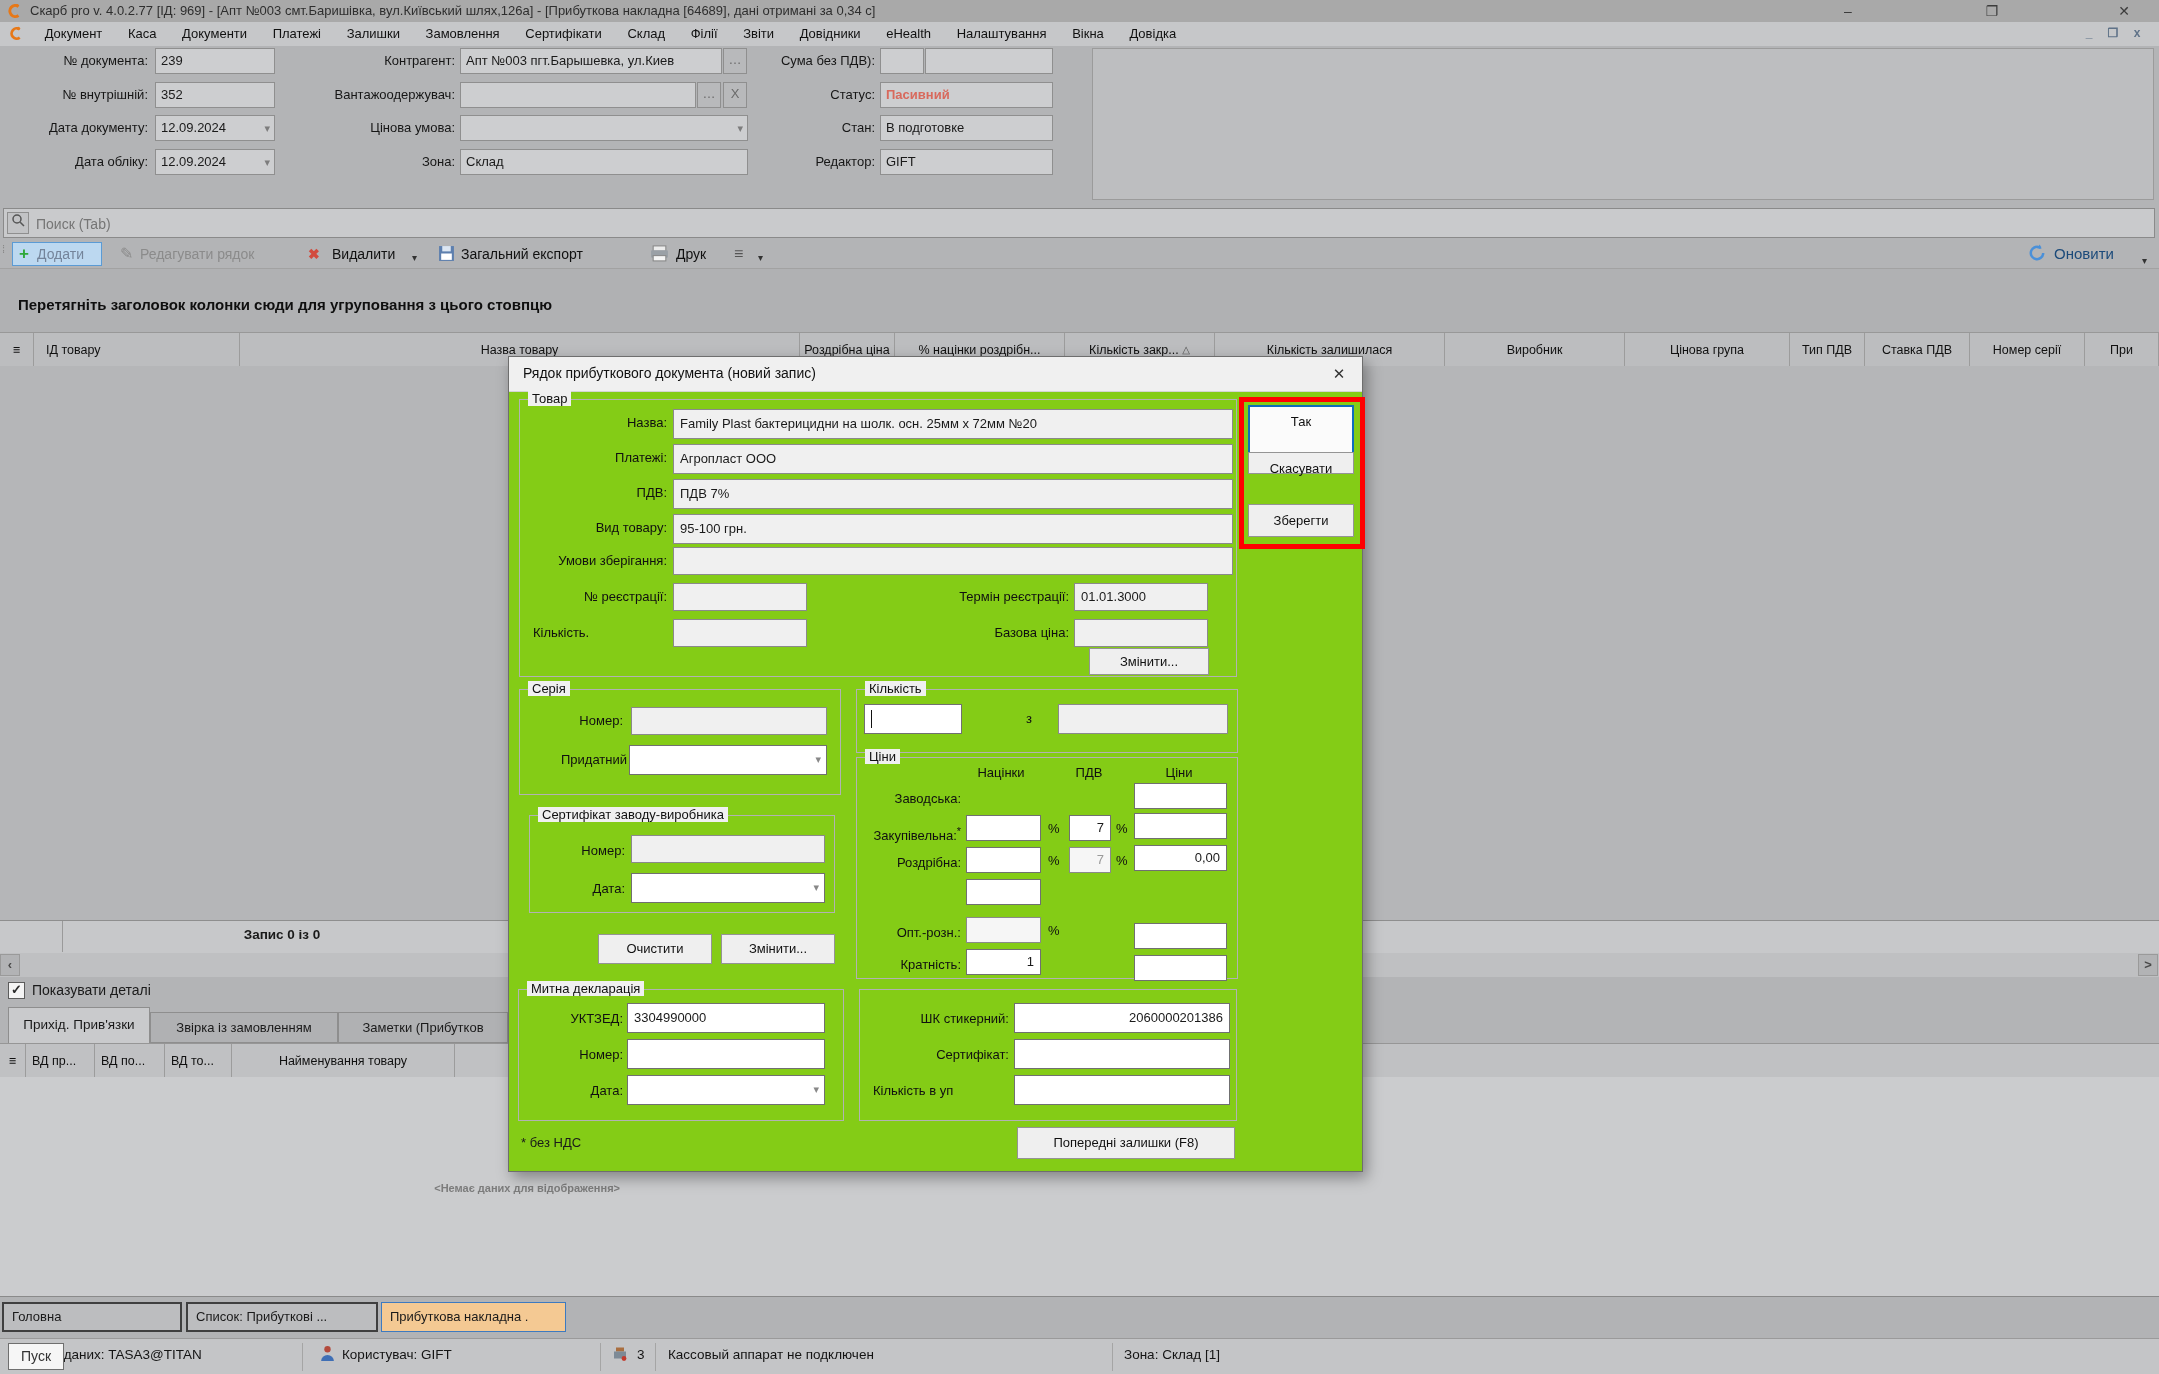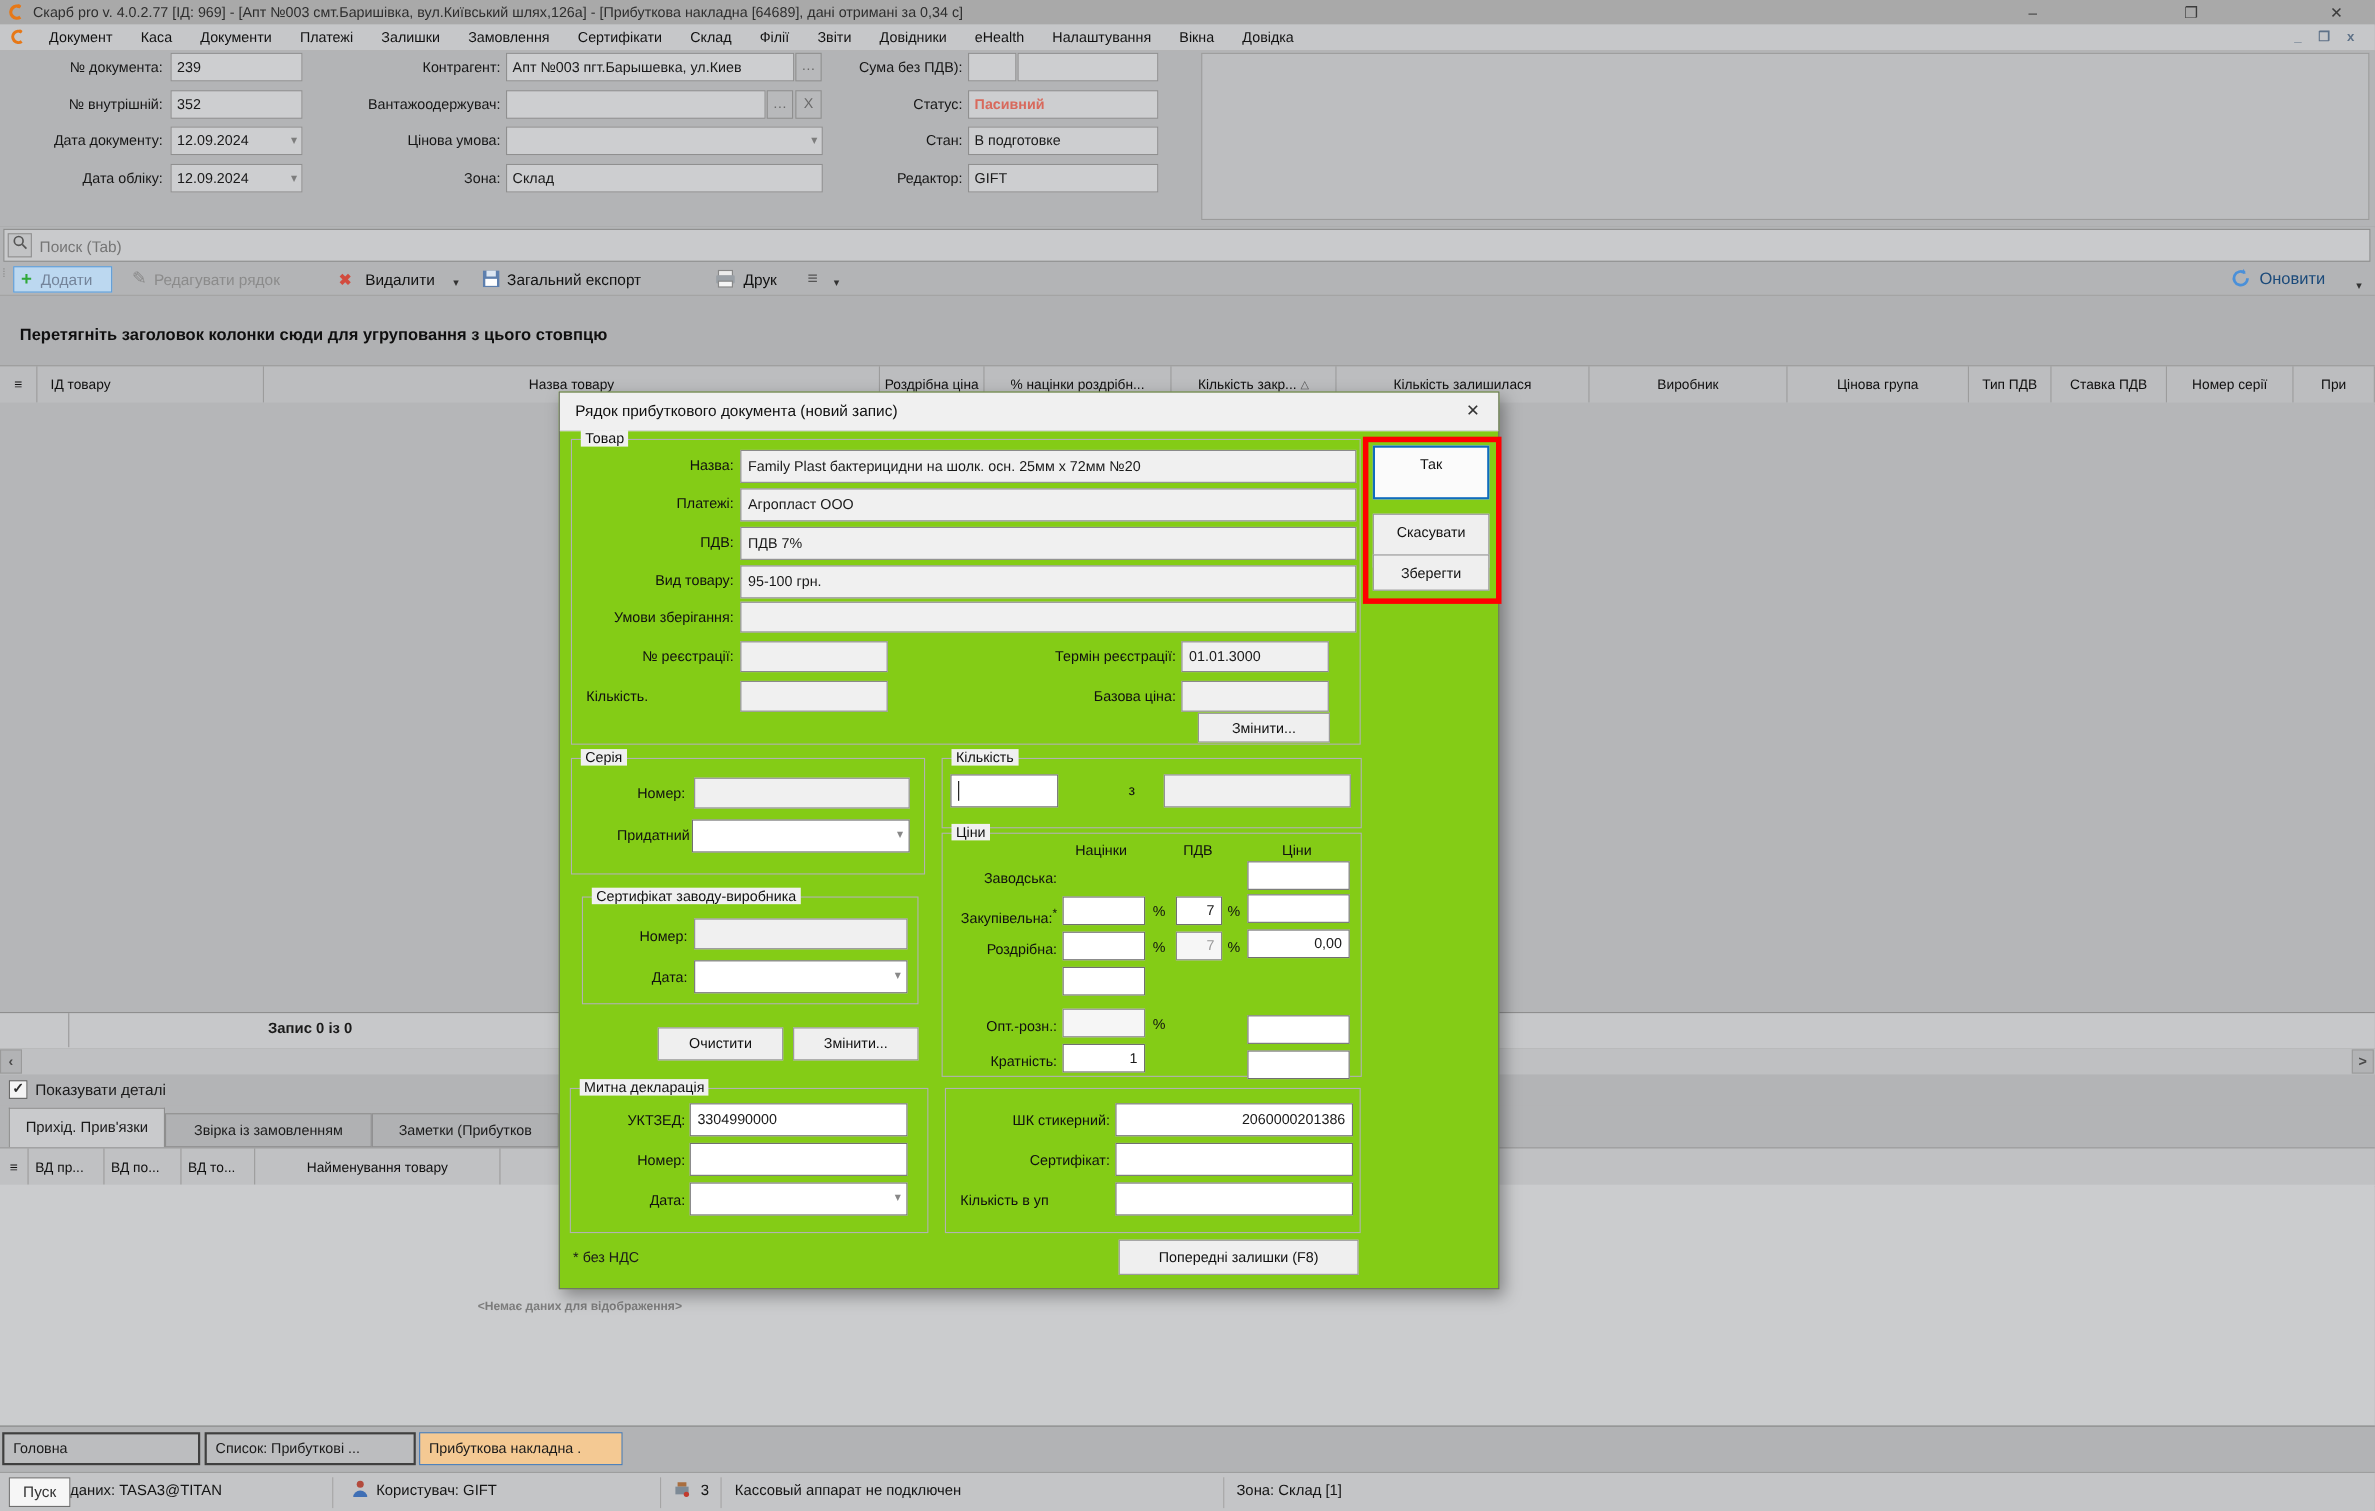--- a/index.html
+++ b/index.html
@@ -327,21 +327,21 @@
   <div class="dlbl" style="left:300px;top:226px;width:260px">Термін реєстрації:</div>
   <div class="dinp" style="left:565px;top:226px;width:134px;height:28px"><span>01.01.3000</span></div>
   <div class="dlbl" style="left:10px;top:262px;width:148px;text-align:left;padding-left:14px;box-sizing:border-box">Кількість.</div>
   <div class="dinp" style="left:164px;top:262px;width:134px;height:28px"><span></span></div>
   <div class="dlbl" style="left:300px;top:262px;width:260px">Базова ціна:</div>
   <div class="dinp" style="left:565px;top:262px;width:134px;height:28px"><span></span></div>
   <div class="dbtn" style="left:580px;top:291px;width:120px;height:27px;line-height:25px">Змінити...</div>
 
   <div class="redbox"></div>
   <div class="dbtn okbtn" style="left:739px;top:48px;width:106px;height:49px;line-height:29px;z-index:6">Так</div>
-  <div class="dbtn" style="left:739px;top:110px;width:106px;height:49px;line-height:31px;z-index:6">Скасувати</div>
+  <div class="dbtn" style="left:739px;top:95px;width:106px;height:22px;line-height:31px;z-index:6">Скасувати</div>
   <div class="dbtn" style="left:739px;top:147px;width:106px;height:33px;line-height:31px;z-index:6">Зберегти</div>
 
   <div class="gbox" style="left:10px;top:332px;width:322px;height:106px">
     <span class="glabel">Серія</span>
   </div>
   <div class="dlbl" style="left:14px;top:350px;width:100px">Номер:</div>
   <div class="dinp" style="left:122px;top:350px;width:196px;height:28px"><span></span></div>
   <div class="dlbl" style="left:14px;top:389px;width:104px">Придатний</div>
   <div class="dinp white" style="left:120px;top:388px;width:198px;height:30px;line-height:28px"><span></span><span class="dd">▾</span></div>
 

